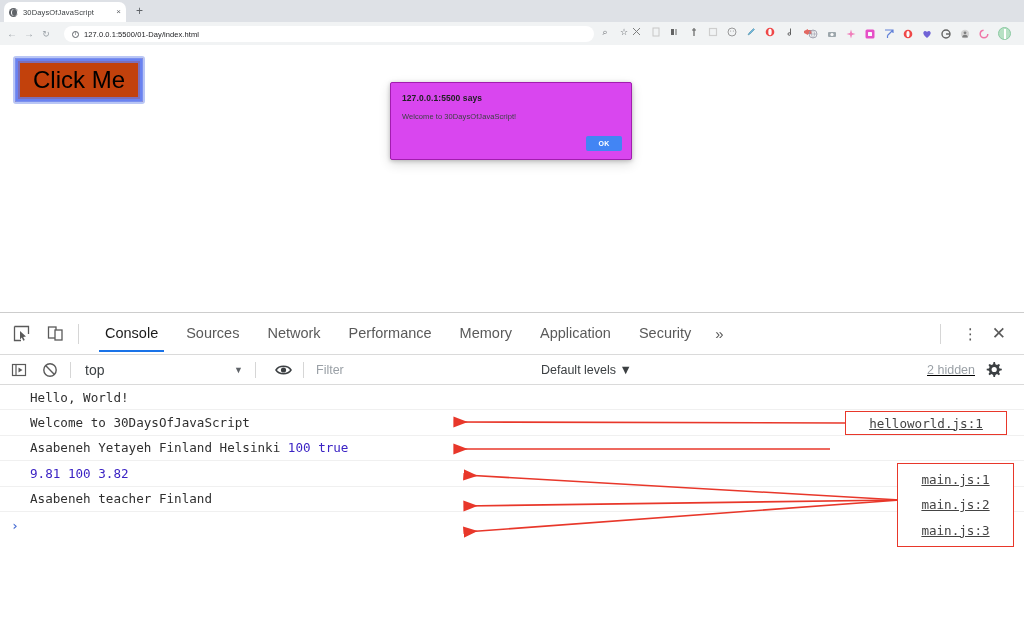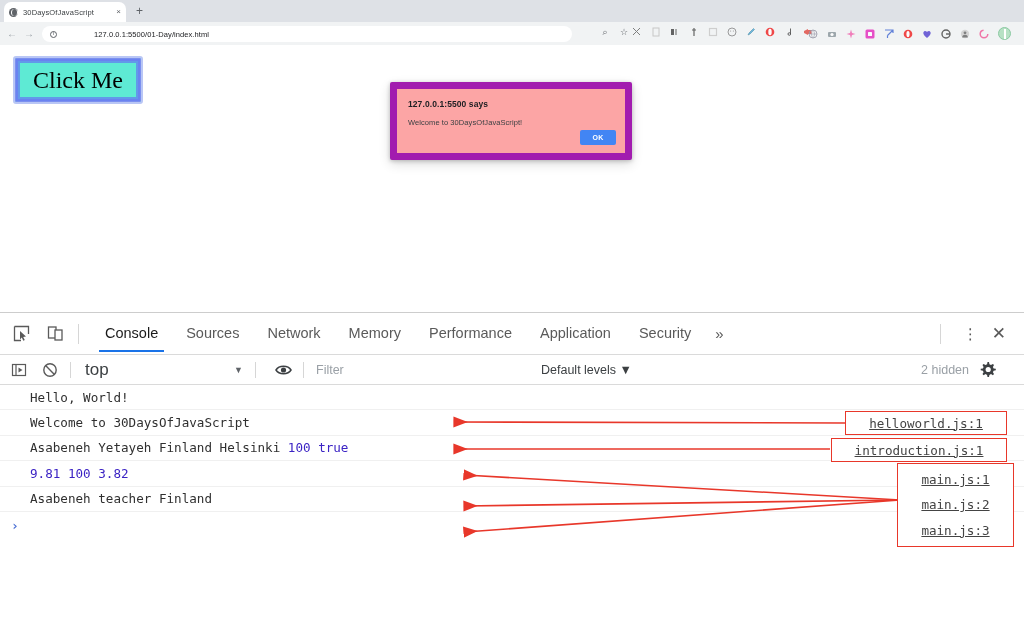--- a/index.html
+++ b/index.html
@@ -43,24 +43,23 @@
   #toolbar { position:absolute; left:0; top:22px; width:1024px; height:23px; background:#f1f3f4; }
   .nav-btn {
     position:absolute; top:5px; width:14px; height:14px; color:#9aa0a6;
     font-size:10px; text-align:center; line-height:14px; cursor:pointer;
   }
   #nav-back { left:5px; }
   #nav-forward { left:22px; }
   #nav-reload { left:39px; font-size:9px; }
 
   #omnibox {
-    position:absolute; left:42px; top:4px; width:530px; height:16px;
+    position:absolute; left:64px; top:4px; width:530px; height:16px;
     background:#ffffff; border-radius:8px; display:flex; align-items:center;
     padding:0 8px;
-    gap:32px;
   }
   #site-info-icon {
     width:7px; height:7px; border:1px solid #5f6368; border-radius:50%;
     margin-right:5px; flex:0 0 auto; position:relative;
   }
   #site-info-icon::after{
     content:"i"; position:absolute; left:2px; top:-2px; font-size:6px; color:#5f6368;
   }
   #url-text { font-size:7.5px; color:#202124; white-space:nowrap; letter-spacing:.01em; }
 
@@ -79,34 +78,34 @@
   }
   #browser-menu { color:#5f6368; font-size:10px; line-height:1; letter-spacing:0; flex:0 0 auto; }
 
   
   #page-viewport {
     position:absolute; left:0; top:45px; width:1024px; height:267px; background:#ffffff;
   }
   #click-me-button {
     position:absolute; left:13px; top:11px;
     padding:9px 18px;
-    font-family:Liberation Serif, serif;
-    font-size:24px; color:#000000; background:#5eead4;
+    font-family:Liberation Sans, sans-serif;
+    font-size:24px; color:#000000; background:#c2410c;
     border:2px solid #b9c6f5; border-radius:3px;
     outline:4px solid rgba(100,125,240,.75); outline-offset:-7px;
     box-shadow:0 0 0 3px #7b90ef inset;
     cursor:pointer; line-height:1.1;
   }
 
   
   #js-alert {
     position:absolute; left:390px; top:37px; width:242px; height:78px;
-    background:#fca5a5; border-radius:2px;
+    background:#d946ef; border-radius:2px;
     box-shadow:0 1px 4px rgba(0,0,0,.22), 0 4px 12px rgba(0,0,0,.14);
-    border:7px solid #a21caf;
+    border:1px solid #a21caf;
   }
   #alert-title {
     position:absolute; left:11px; top:10px;
     font-size:8.5px; font-weight:bold; color:#202124; letter-spacing:.01em;
   }
   #alert-message {
     position:absolute; left:11px; top:29px;
     font-size:7.5px; color:#3c4043; letter-spacing:.01em;
   }
   #alert-ok-button {
@@ -148,30 +147,30 @@
   #console-toolbar {
     position:absolute; left:0; top:42px; width:1024px; height:30px;
     border-bottom:1px solid #dadada; display:flex; align-items:center;
     background:#ffffff;
   }
   .ct-btn { width:24px; height:24px; margin-left:7px; display:flex; align-items:center; justify-content:center; cursor:pointer; flex:0 0 auto;}
   .ct-divider { width:1px; height:16px; background:#d6d6d6; margin:0 8px; flex:0 0 auto;}
   #context-select {
     display:flex; align-items:center; width:168px; cursor:pointer; flex:0 0 auto;
   }
-  #context-label { font-size:17px; color:#3c4043; flex:1 1 auto; padding-left:6px;}
+  #context-label { font-size:14px; color:#3c4043; flex:1 1 auto; padding-left:6px;}
   #context-caret { font-size:9px; color:#5f6368; padding-right:4px;}
   #filter-input {
     width:215px; height:19px; background:#ffffff; border:none;
     font-family:"Liberation Sans", sans-serif; font-size:12.5px; color:#4c1d95;
     outline:none; padding:0 4px; flex:0 0 auto;
   }
   #filter-input::placeholder { color:#9aa0a6; }
   #levels-select { font-size:12.5px; color:#3c4043; cursor:pointer; margin-left:14px; flex:0 0 auto; white-space:nowrap;}
-  #ct-right { margin-left:auto; display:flex; align-items:center; padding-right:28px;}
+  #ct-right { margin-left:auto; display:flex; align-items:center; padding-right:22px;text-decoration:underline;}
   #hidden-count { font-size:12.5px; color:#9aa0a6; margin-right:10px; white-space:nowrap;}
   #settings-gear { cursor:pointer; display:flex; align-items:center; }
 
   
   #console-messages { position:absolute; left:0; top:72px; width:1024px; height:257px; }
   .console-row {
     position:relative; height:25.4px; border-bottom:1px solid #f0f0f0;
     display:flex; align-items:center;
   }
   .console-text {
@@ -335,22 +334,22 @@
       <svg width="17" height="17" viewBox="0 0 17 17">
           <rect x="1.5" y="2" width="7.5" height="11" fill="none" stroke="#5a5a5a" stroke-width="1.3"></rect>
           <rect x="8" y="5" width="7" height="10" fill="#ffffff" stroke="#5a5a5a" stroke-width="1.3"></rect>
         </svg>
     </div>
     <div id="dt-divider-1"></div>
 
     <div class="dt-tab active">Console</div>
     <div class="dt-tab">Sources</div>
     <div class="dt-tab">Network</div>
+    <div class="dt-tab">Performance</div>
     <div class="dt-tab">Memory</div>
-    <div class="dt-tab">Performance</div>
     <div class="dt-tab">Application</div>
     <div class="dt-tab">Security</div>
     <div id="dt-overflow">»</div>
 
     <div id="dt-right-group">
       <div id="dt-divider-2"></div>
       <div id="dt-kebab">⋮</div>
       <div id="dt-close">✕</div>
     </div>
   </div>
@@ -437,22 +436,19 @@
 
     <line x1="900" y1="481" x2="465" y2="456" stroke="#e8372a" stroke-width="1.6" marker-end="url(#arrowhead)"></line>
     <line x1="900" y1="481" x2="465" y2="487" stroke="#e8372a" stroke-width="1.6" marker-end="url(#arrowhead)"></line>
     <line x1="900" y1="481" x2="465" y2="513" stroke="#e8372a" stroke-width="1.6" marker-end="url(#arrowhead)"></line>
   </svg>
 
   <div class="src-link-box" style="left:845px; top:392px; width:162px; height:24px;">
     <span class="src-link">helloworld.js:1</span>
   </div>
 
-  <div class="src-link-box" style="left:831px; top:419px; width:176px; height:24px;">
-    <span class="src-link">introduction.js:1</span>
-  </div>
 
   <div class="src-link-box" id="src-box-main" style="left:897px; top:444px; width:117px; height:84px;">
     <span class="src-link">main.js:1</span>
     <span class="src-link">main.js:2</span>
     <span class="src-link">main.js:3</span>
   </div>
 </div>
 
 </body></html>

